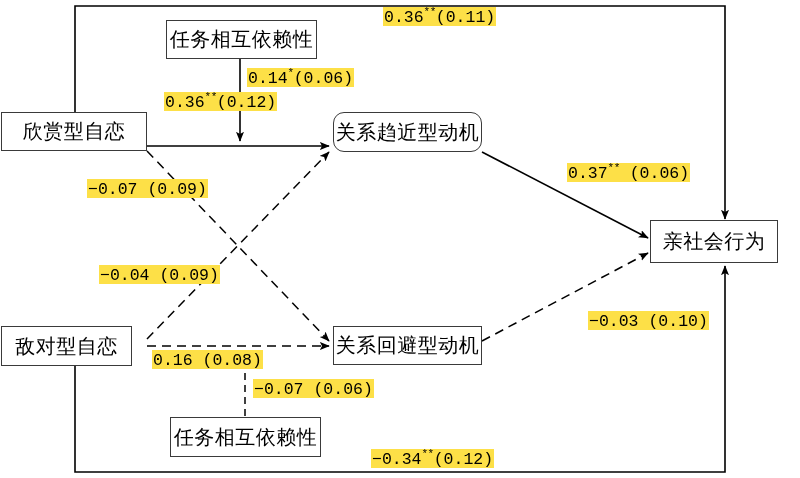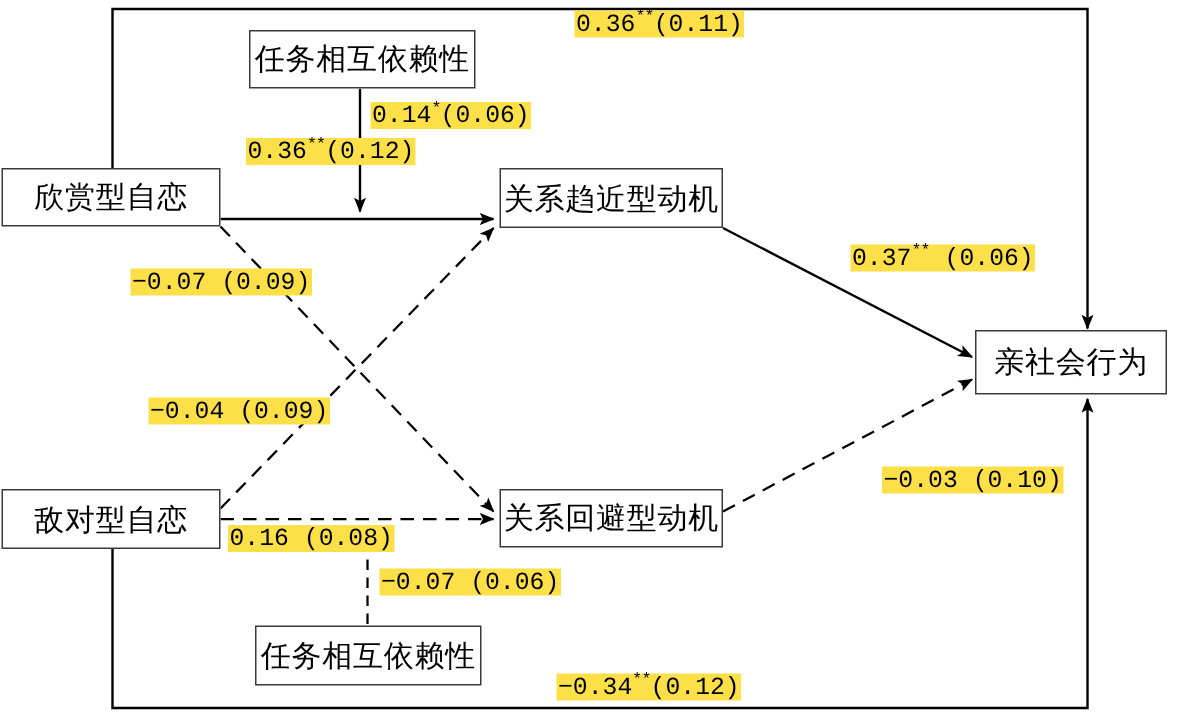--- a/index.html
+++ b/index.html
@@ -87,25 +87,25 @@
 
     <path d="M482,152 L648,238" fill="none" stroke="#000000" stroke-width="1.6" marker-end="url(#ah)"></path>
 
     <path d="M482,341 L648,253" fill="none" stroke="#000000" stroke-width="1.5" stroke-dasharray="9,6" marker-end="url(#ahd)"></path>
   </svg>
 
   <div class="node-box" style="left:1px; top:112px; width:146px; height:39px;">
     <span>欣赏型自恋</span>
   </div>
 
-  <div class="node-box" style="left:1px; top:326px; width:146px; height:40px;">
+  <div class="node-box" style="left:1px; top:326px; width:131px; height:40px;">
     <span>敌对型自恋</span>
   </div>
 
-  <div class="node-box" style="left:333px; top:112px; width:149px; height:40px;">
+  <div class="node-box" style="left:333px; top:112px; width:149px; height:40px;border-radius:11px;">
     <span>关系趋近型动机</span>
   </div>
 
   <div class="node-box" style="left:333px; top:326px; width:149px; height:39px;">
     <span>关系回避型动机</span>
   </div>
 
   <div class="node-box" style="left:650px; top:220px; width:128px; height:43px;">
     <span>亲社会行为</span>
   </div>

